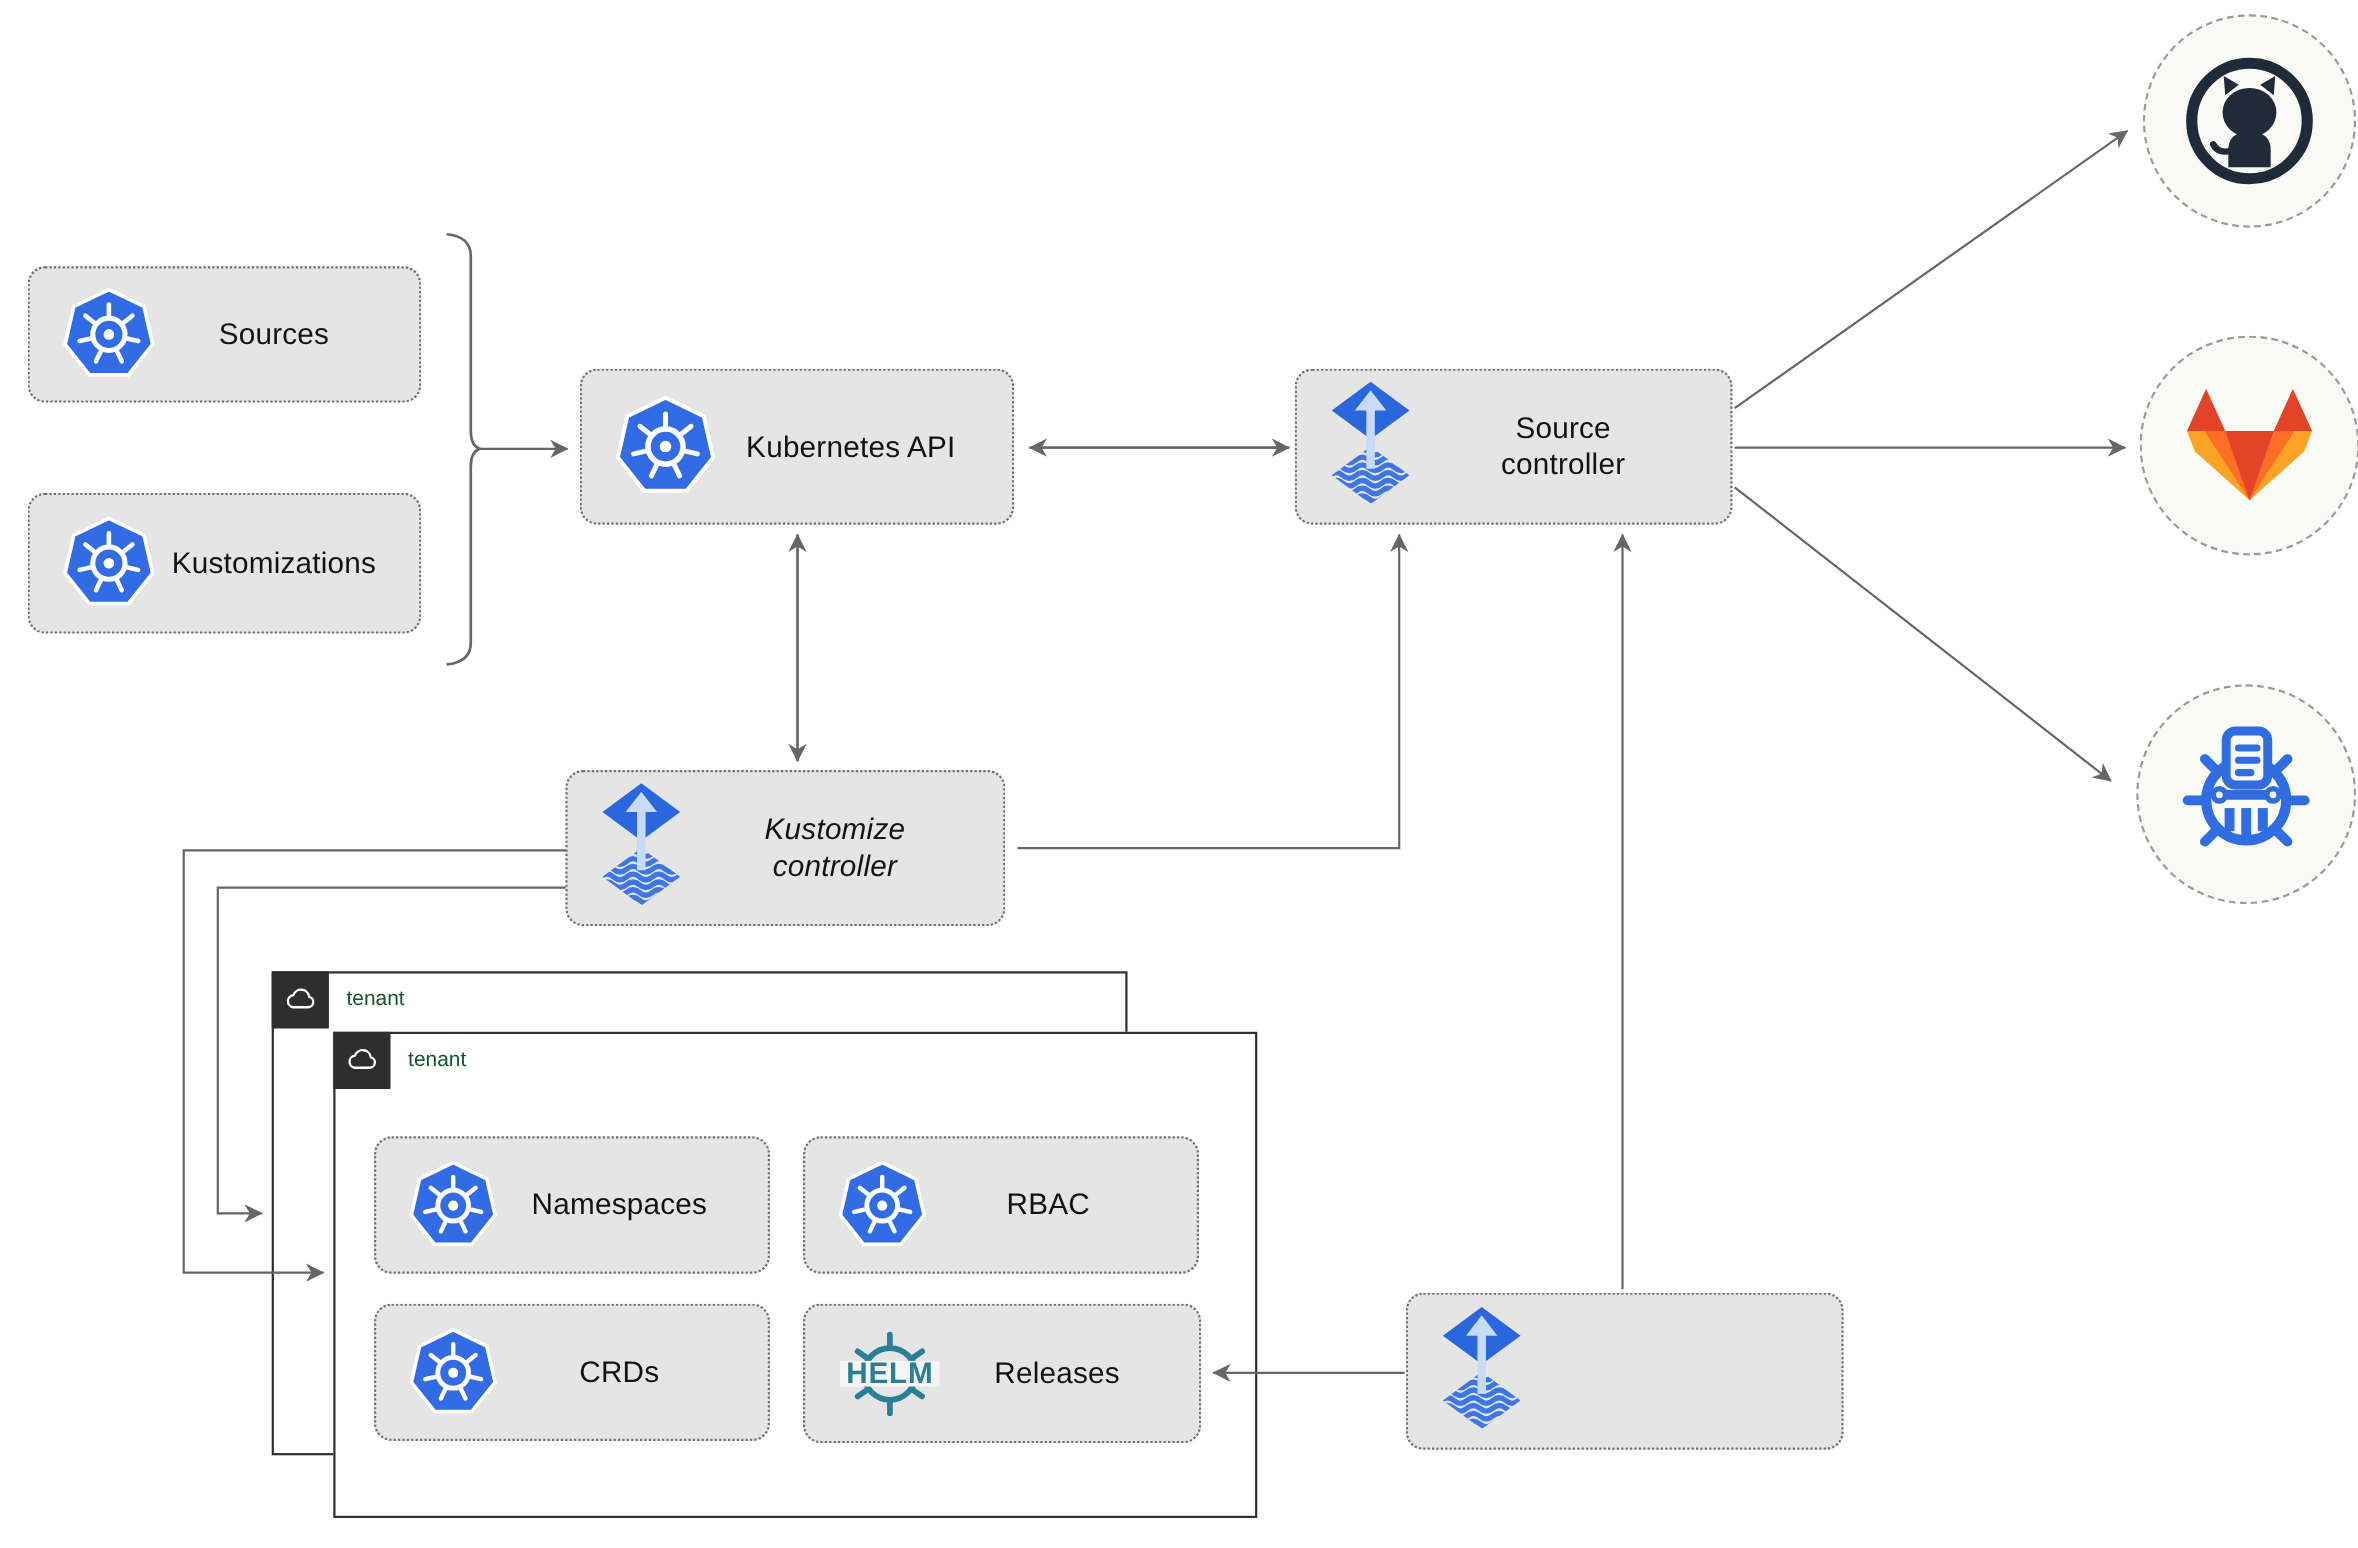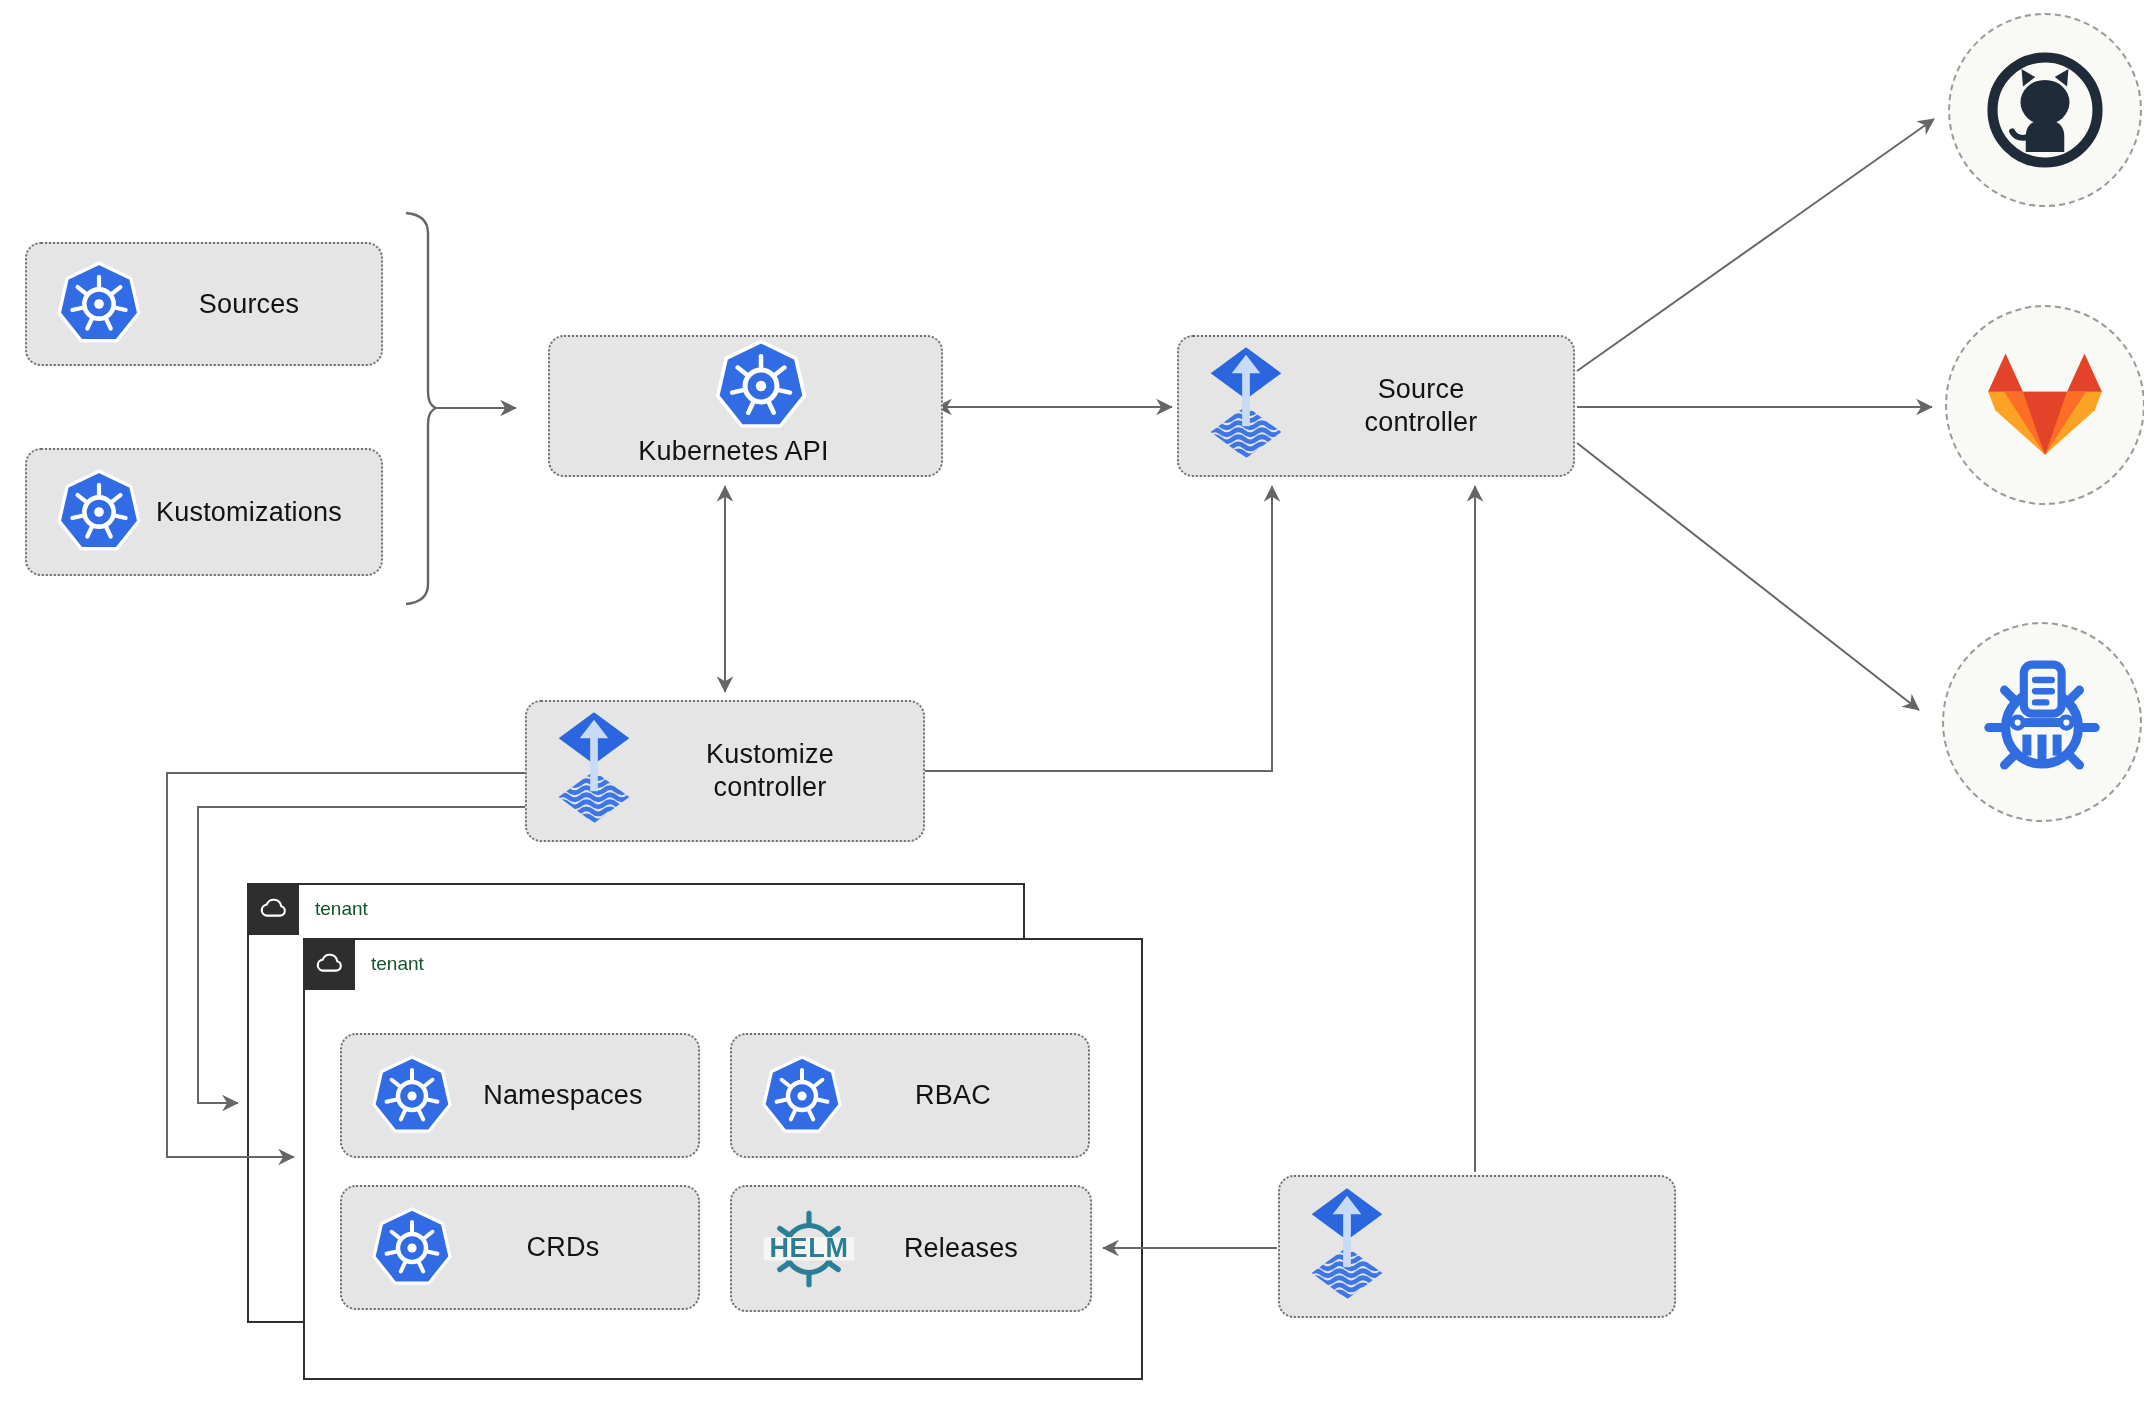--- a/index.html
+++ b/index.html
@@ -206,37 +206,37 @@
     <div class="label">Sources</div>
   </div>
 
   <div class="node" style="left:25px;top:448px;width:358px;height:128px;">
     <svg class="icon" width="84" height="90">
         <use href="#icon-k8s"></use>
       </svg>
     <div class="label">Kustomizations</div>
   </div>
 
-  <div class="node" style="left:548px;top:335px;width:395px;height:142px;flex-direction:column;">
+  <div class="node" style="left:527px;top:335px;width:395px;height:142px;">
     <svg class="icon" width="92" height="98">
         <use href="#icon-k8s"></use>
       </svg>
     <div class="label">Kubernetes API</div>
   </div>
 
   <div class="node two-line" style="left:1177px;top:335px;width:398px;height:142px;">
     <svg class="icon" width="74" height="118">
         <use href="#icon-flux"></use>
       </svg>
     <div class="label">
       <span>Source controller</span>
     </div>
   </div>
 
-  <div class="node two-line" style="left:525px;top:700px;width:400px;height:142px;">
+  <div class="node two-line" style="left:514px;top:700px;width:400px;height:142px;font-style:italic;">
     <svg class="icon" width="74" height="118">
         <use href="#icon-flux"></use>
       </svg>
     <div class="label">
       <span>Kustomize controller</span>
     </div>
   </div>
 
   <div class="node two-line" style="left:1278px;top:1175px;width:398px;height:143px;">
     <svg class="icon" width="74" height="118">

